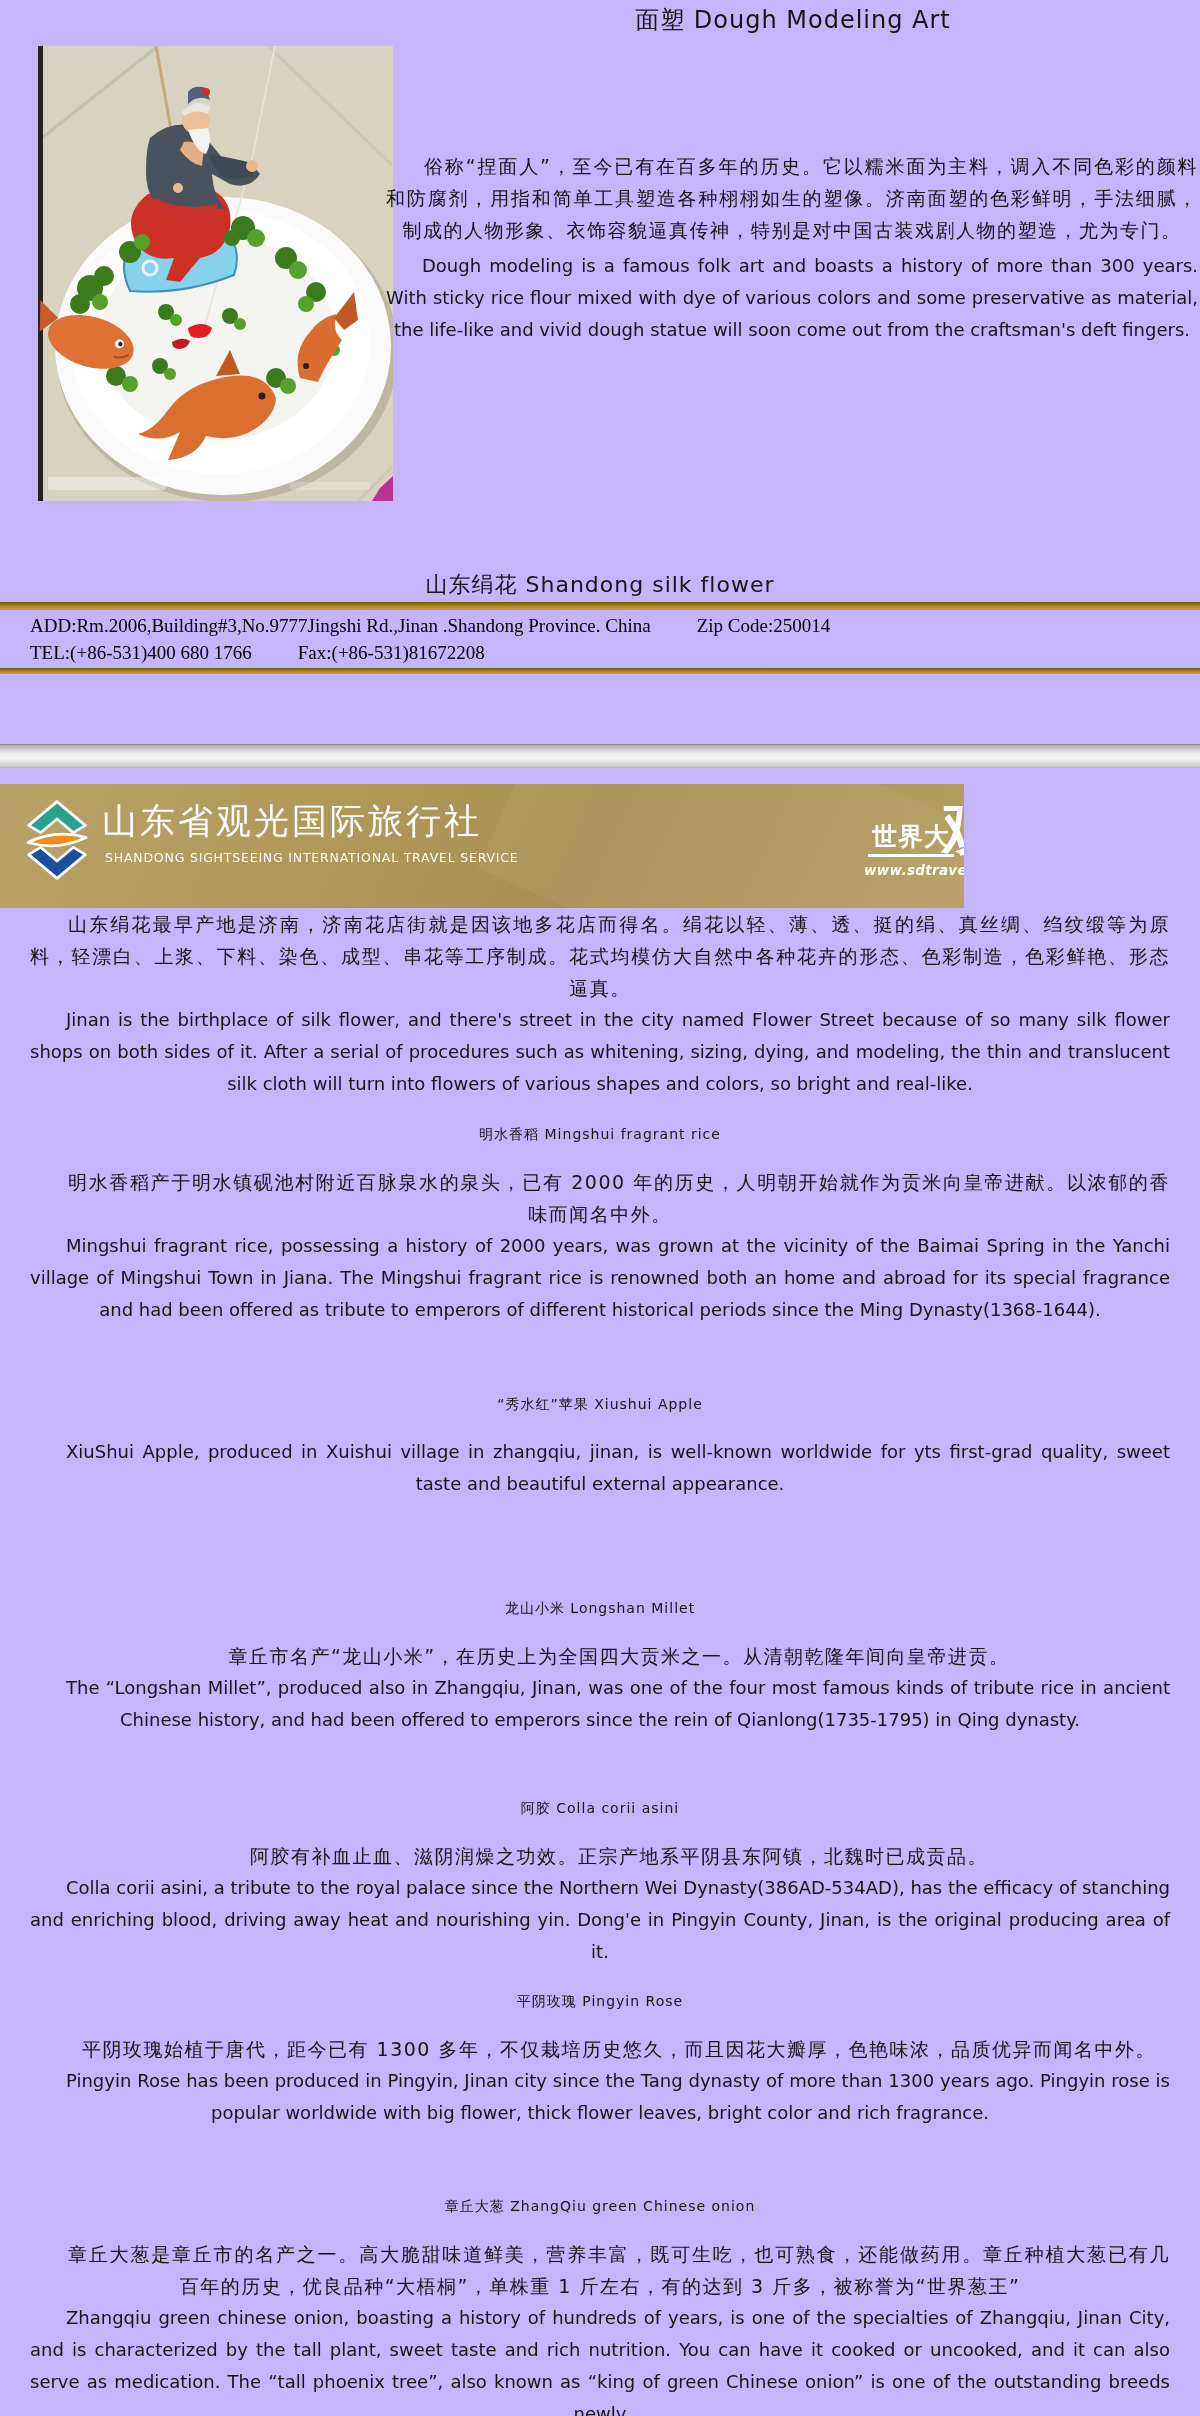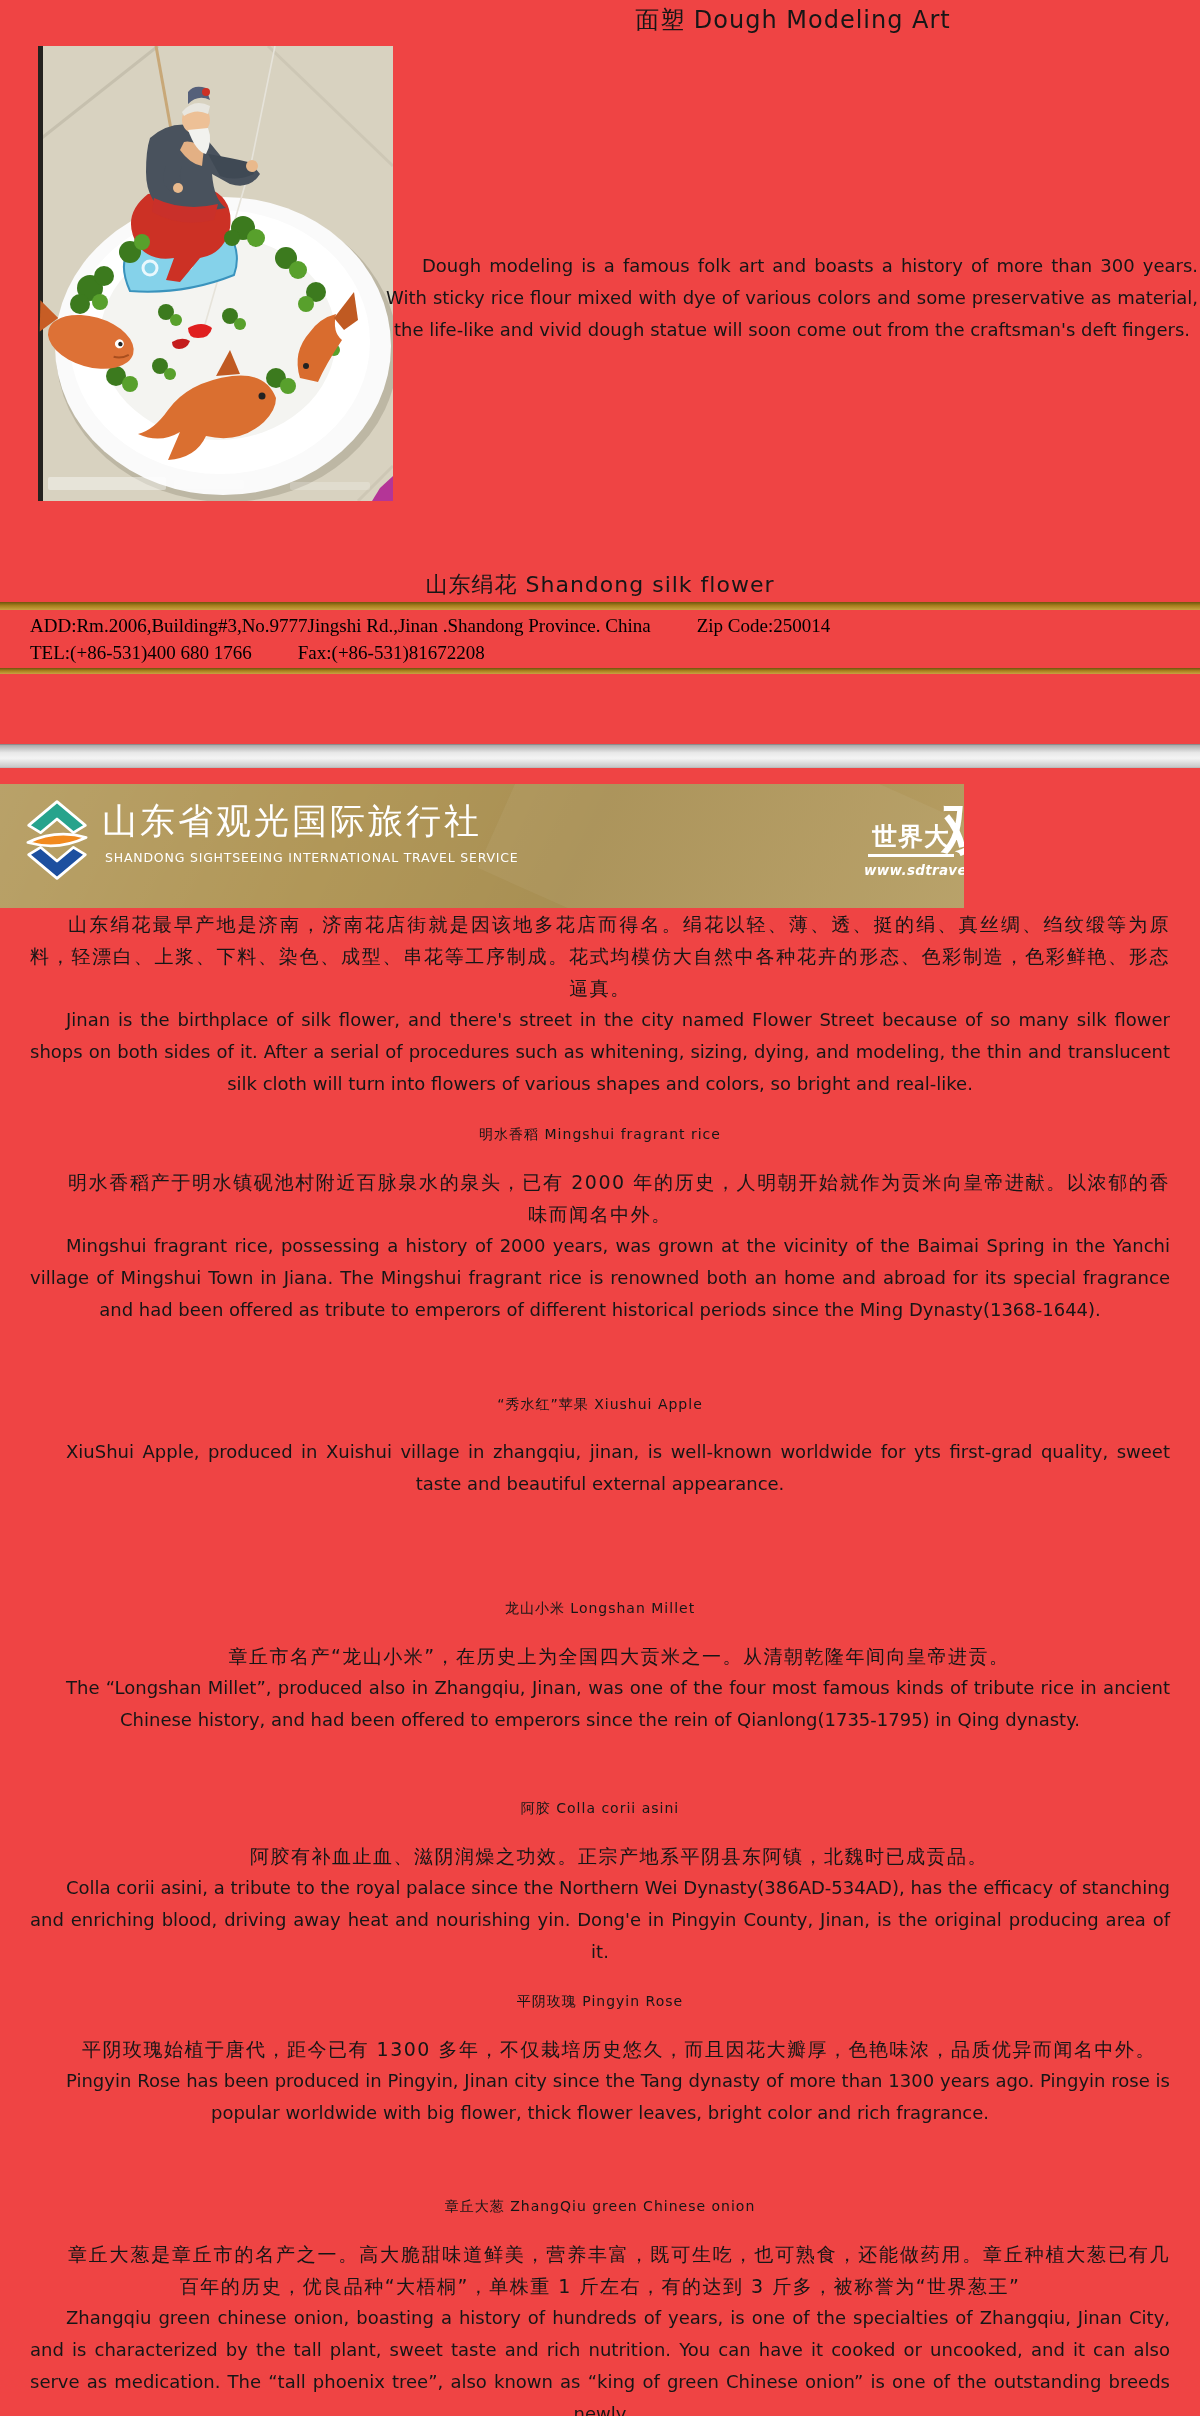--- a/index.html
+++ b/index.html
@@ -1,16 +1,16 @@
 <!DOCTYPE html>
 <html><head>
 <meta charset="utf-8">
 <style>
   html,body{margin:0;padding:0;background:#fff;}
-  #page{position:relative;width:1200px;height:2416px;overflow:hidden;background:#ef4444;
+  #page{position:relative;width:1200px;height:2416px;overflow:hidden;background:#c4b5fd;
         font-family:"DejaVu Sans","Liberation Sans",sans-serif;color:#161616;}
 
   .main-title{position:absolute;left:390px;top:4px;width:806px;margin:0;
               font-size:24px;font-weight:500;text-align:center;letter-spacing:1px;}
 
   .photo{position:absolute;left:38px;top:46px;width:355px;height:455px;}
 
   .para{margin:0;text-align:justify;text-align-last:center;text-indent:2em;}
   .zh{font-size:19px;line-height:32px;letter-spacing:1.5px;}
   .en{font-size:18px;line-height:32px;letter-spacing:0;}
@@ -151,20 +151,21 @@
 
       <g fill="#ffffff">
         <rect x="10" y="431" width="118" height="13" rx="2" opacity="0.4"></rect>
         <rect x="136" y="434" width="70" height="9" rx="2" opacity="0.28"></rect>
         <rect x="252" y="436" width="80" height="8" rx="2" opacity="0.22"></rect>
       </g>
       <path d="M342 442 L355 430 L355 455 L334 455 Z" fill="#b43597"></path>
     </svg>
   </div>
 
+  <p class="para zh dough-zh">俗称“捏面人”，至今已有在百多年的历史。它以糯米面为主料，调入不同色彩的颜料和防腐剂，用指和简单工具塑造各种栩栩如生的塑像。济南面塑的色彩鲜明，手法细腻，制成的人物形象、衣饰容貌逼真传神，特别是对中国古装戏剧人物的塑造，尤为专门。</p>
   <p class="para en dough-en">Dough modeling is a famous folk art and boasts a history of more than 300 years. With sticky rice flour mixed with dye of various colors and some preservative as material, the life-like and vivid dough statue will soon come out from the craftsman's deft fingers.</p>
 
   <h2 class="silk-title">山东绢花 Shandong silk flower</h2>
 
   <div class="gold-rule rule1"></div>
 
   <div class="address">
     <div><span>ADD:Rm.2006,Building#3,No.9777Jingshi Rd.,Jinan .Shandong Province. China</span><span class="addr-gap"></span><span>Zip Code:250014</span></div>
     <div><span>TEL:(+86-531)400 680 1766</span><span class="addr-gap"></span><span>Fax:(+86-531)81672208</span></div>
   </div>

